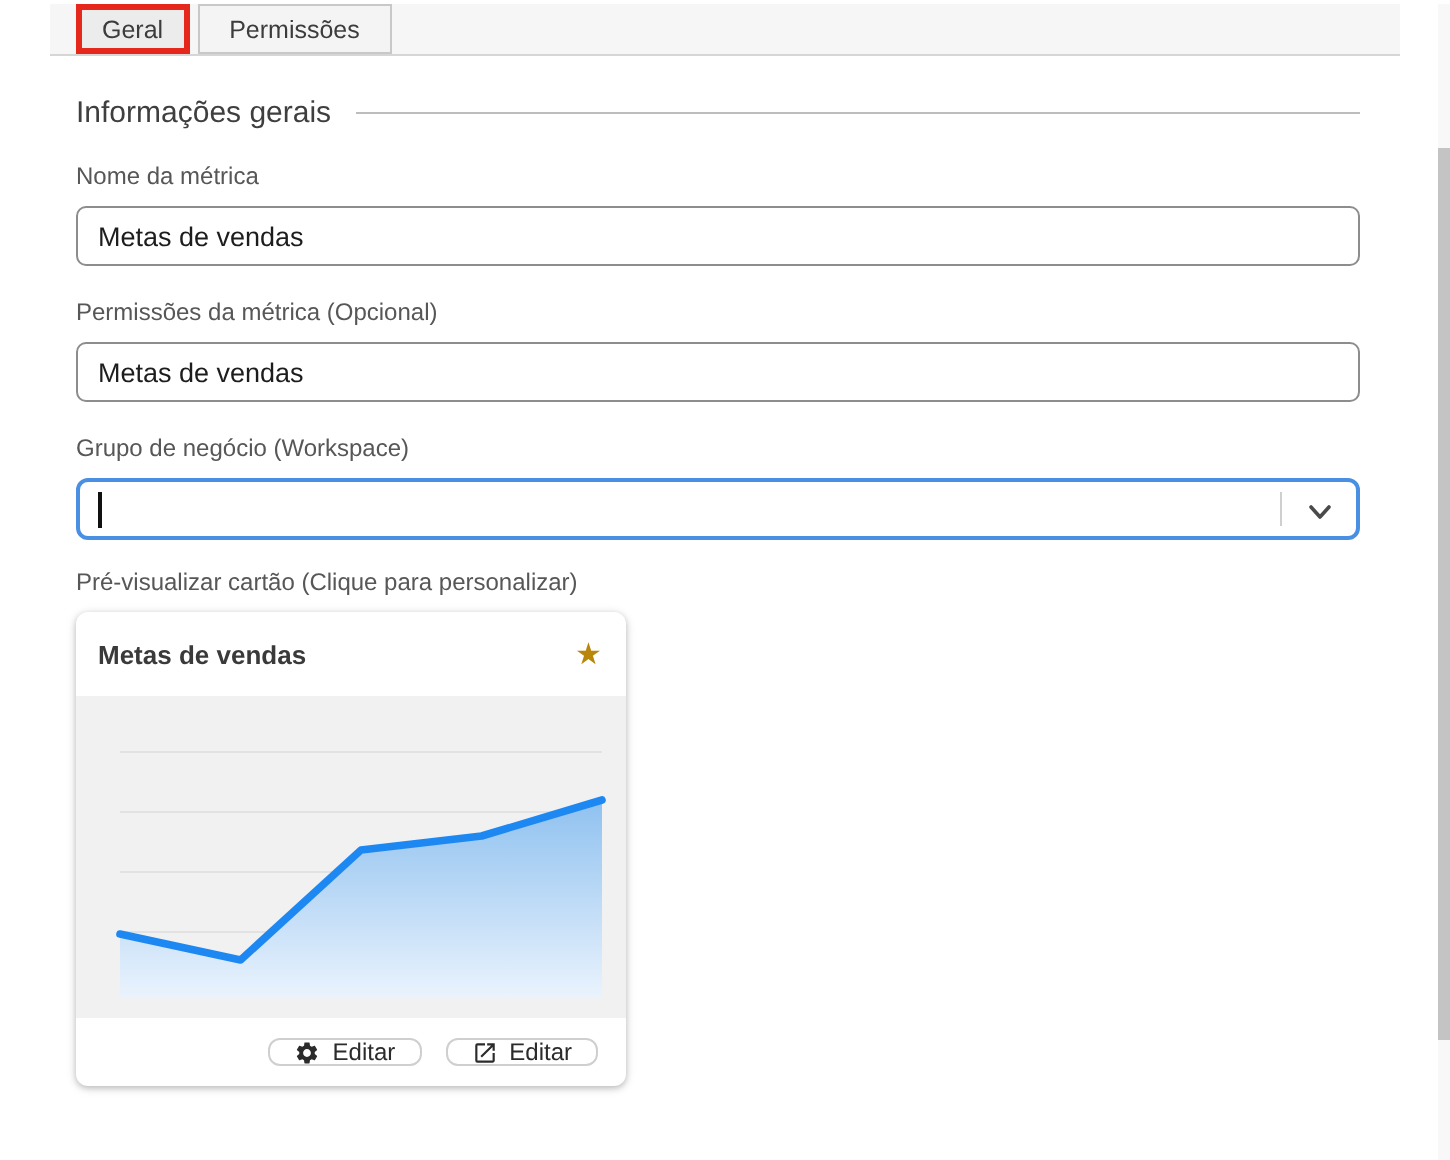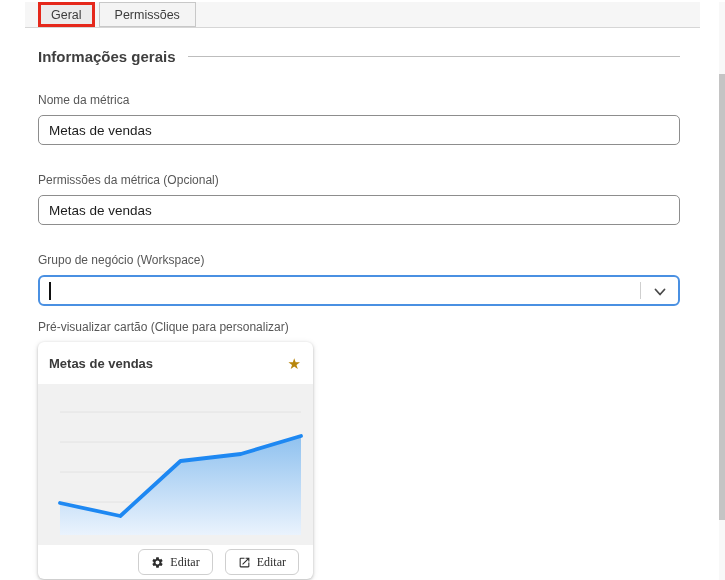--- a/index.html
+++ b/index.html
@@ -21,24 +21,24 @@
     border:1px solid #c8c8c8; height:25px; padding:4px 15px; cursor:pointer;
   }
   .tab.tab-highlighted {
     border:3px solid #e5281b; background:#ececec; height:25px; padding:0 10px;
     margin-left:13px; margin-right:4px;
   }
 
   
   .content { padding:0 45px 0 38px; }
   .section-heading { margin-top:20px; display:flex; align-items:center; }
-  .section-heading h2 { font-size:15px; font-weight:700; color:#3f3f3f; white-space:nowrap; }
+  .section-heading h2 { font-size:15px; font-weight:400; color:#3f3f3f; white-space:nowrap; }
   .section-divider { flex:1; height:1px; background:#bdbdbd; margin-left:12px; }
 
-  .field { margin-top:28px; }
+  .field { margin-top:16px; }
   .field-preview { margin-top:14px; }
   .field > label { display:block; font-size:12px; color:#575757; margin-bottom:8px; }
   .text-input {
     width:100%; height:30px; border:1px solid #8d8d8d; border-radius:5px;
     padding:0 10px; font-size:13.5px; color:#1d1d1d; background:#fff; outline:none;
     font-family:"Liberation Sans","DejaVu Sans",sans-serif;
   }
 
   
   .combobox {
@@ -56,24 +56,24 @@
     box-shadow:0 1px 3px rgba(0,0,0,0.22), 0 1px 6px rgba(0,0,0,0.10);
     overflow:hidden;
   }
   .card-header { height:42px; display:flex; align-items:center; justify-content:space-between; padding:0 12px 0 11px; }
   .card-title { font-size:13px; font-weight:bold; color:#3a3a3a; }
   .star { font-size:15px; color:#b8860b; line-height:1; cursor:pointer; }
   .card-chart { height:161px; background:#f1f1f1; }
   .card-chart svg { display:block; }
   .card-footer { height:34px; display:flex; align-items:center; justify-content:flex-end; gap:12px; padding-right:14px; }
   .card-btn {
-    display:flex; align-items:center; gap:6px; height:26px; padding:0 12px;
+    display:flex; align-items:center; gap:6px; height:14px; padding:0 12px;
     background:#fff; border:1px solid #cfcfcf; border-radius:6px;
     font-size:12px; color:#2b2b2b; cursor:pointer;
-    font-family:Liberation Serif, serif;
+    font-family:Liberation Sans, sans-serif;
   }
 
   
   .scrollbar { position:absolute; top:0; right:0; width:6px; height:580px; background:#f8f8f8; }
   .scrollbar-thumb { position:absolute; top:72px; right:0; width:6px; height:446px; background:#c4c4c4; }
 </style>
 </head>
 <body>
 
 <div class="page">

